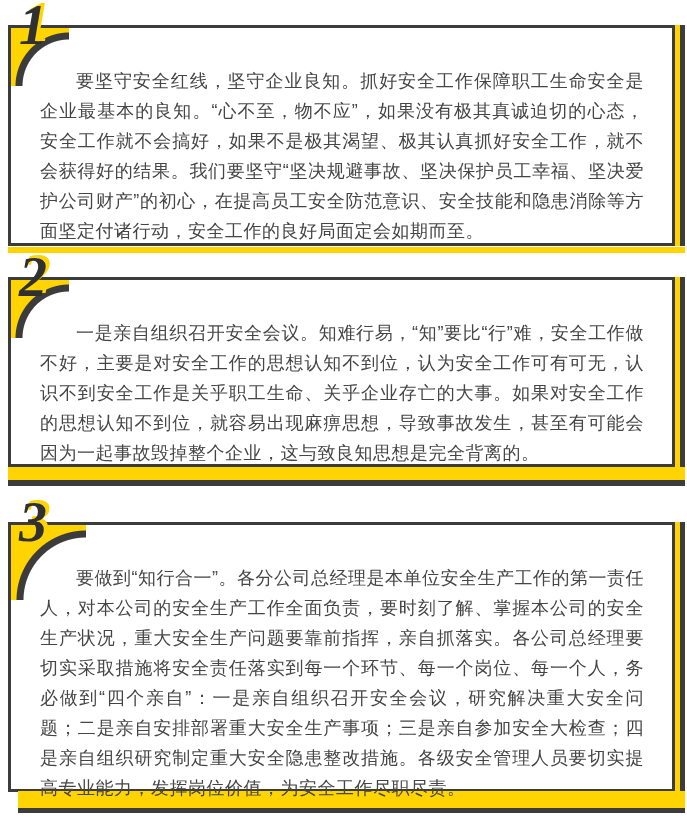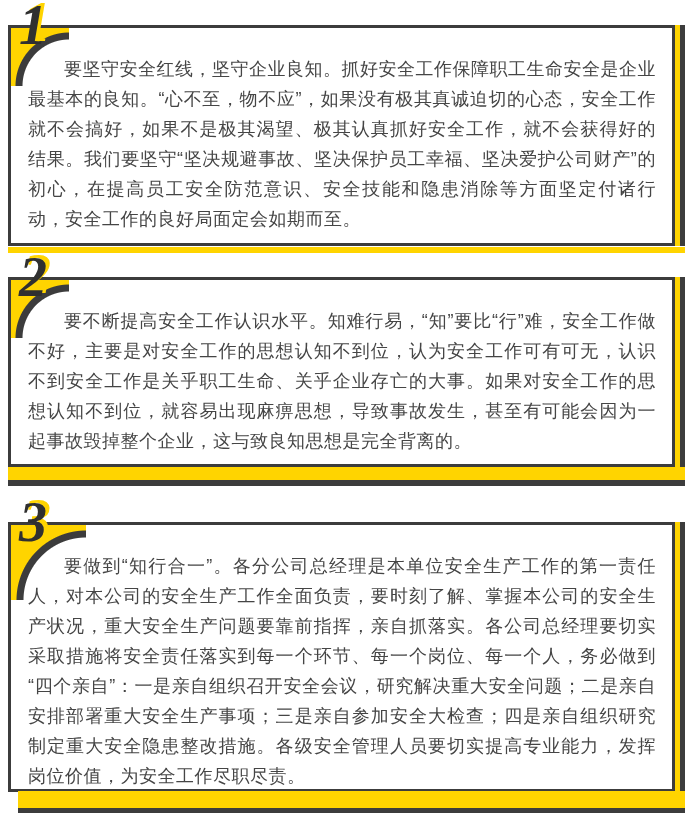--- a/index.html
+++ b/index.html
@@ -43,21 +43,21 @@
 
   
   .bar { position:absolute; left:-3px; right:-13px; background:#FFD400; }
   .s1 .bar { bottom:-10px; height:6px; }
   .s2 .bar { bottom:-22px; height:13px; border-bottom:6px solid #3C3C3C; }
   .s3 .bar { bottom:-24px; height:17px; border-bottom:5px solid #3C3C3C; left:7px; }
 
   
   .text {
     position:relative; z-index:2;
-    margin:0; padding:26px 16px 0 17px;
+    margin:12px; padding:26px 16px 0 17px;
     font-size:18px; line-height:30px; letter-spacing:0.5px;
     color:#454545; text-align:justify; text-indent:2em;
   }
 </style>
 </head>
 <body>
 
 <div class="page">
 
   <section class="card s1">
@@ -68,21 +68,21 @@
     <div class="num">1</div>
     <p class="text">要坚守安全红线，坚守企业良知。抓好安全工作保障职工生命安全是企业最基本的良知。“心不至，物不应”，如果没有极其真诚迫切的心态，安全工作就不会搞好，如果不是极其渴望、极其认真抓好安全工作，就不会获得好的结果。我们要坚守“坚决规避事故、坚决保护员工幸福、坚决爱护公司财产”的初心，在提高员工安全防范意识、安全技能和隐患消除等方面坚定付诸行动，安全工作的良好局面定会如期而至。</p>
   </section>
 
   <section class="card s2">
     <div class="corner"></div>
     <div class="stripe-y"></div>
     <div class="stripe-d"></div>
     <div class="bar"></div>
     <div class="num">2</div>
-    <p class="text">要不断提高安全工作认识水平。知难行易，“知”要比“行”难，安全工作做不好，主要是对安全工作的思想认知不到位，认为安全工作可有可无，认识不到安全工作是关乎职工生命、关乎企业存亡的大事。如果对安全工作的思想认知不到位，就容易出现麻痹思想，导致事故发生，甚至有可能会因为一起事故毁掉整个企业，这与致良知思想是完全背离的。</p>
+    <p class="text">一是亲自组织召开安全会议。知难行易，“知”要比“行”难，安全工作做不好，主要是对安全工作的思想认知不到位，认为安全工作可有可无，认识不到安全工作是关乎职工生命、关乎企业存亡的大事。如果对安全工作的思想认知不到位，就容易出现麻痹思想，导致事故发生，甚至有可能会因为一起事故毁掉整个企业，这与致良知思想是完全背离的。</p>
   </section>
 
   <section class="card s3">
     <div class="corner"></div>
     <div class="stripe-y"></div>
     <div class="stripe-d"></div>
     <div class="bar"></div>
     <div class="num">3</div>
     <p class="text">要做到“知行合一”。各分公司总经理是本单位安全生产工作的第一责任人，对本公司的安全生产工作全面负责，要时刻了解、掌握本公司的安全生产状况，重大安全生产问题要靠前指挥，亲自抓落实。各公司总经理要切实采取措施将安全责任落实到每一个环节、每一个岗位、每一个人，务必做到“四个亲自”：一是亲自组织召开安全会议，研究解决重大安全问题；二是亲自安排部署重大安全生产事项；三是亲自参加安全大检查；四是亲自组织研究制定重大安全隐患整改措施。各级安全管理人员要切实提高专业能力，发挥岗位价值，为安全工作尽职尽责。</p>
   </section>

